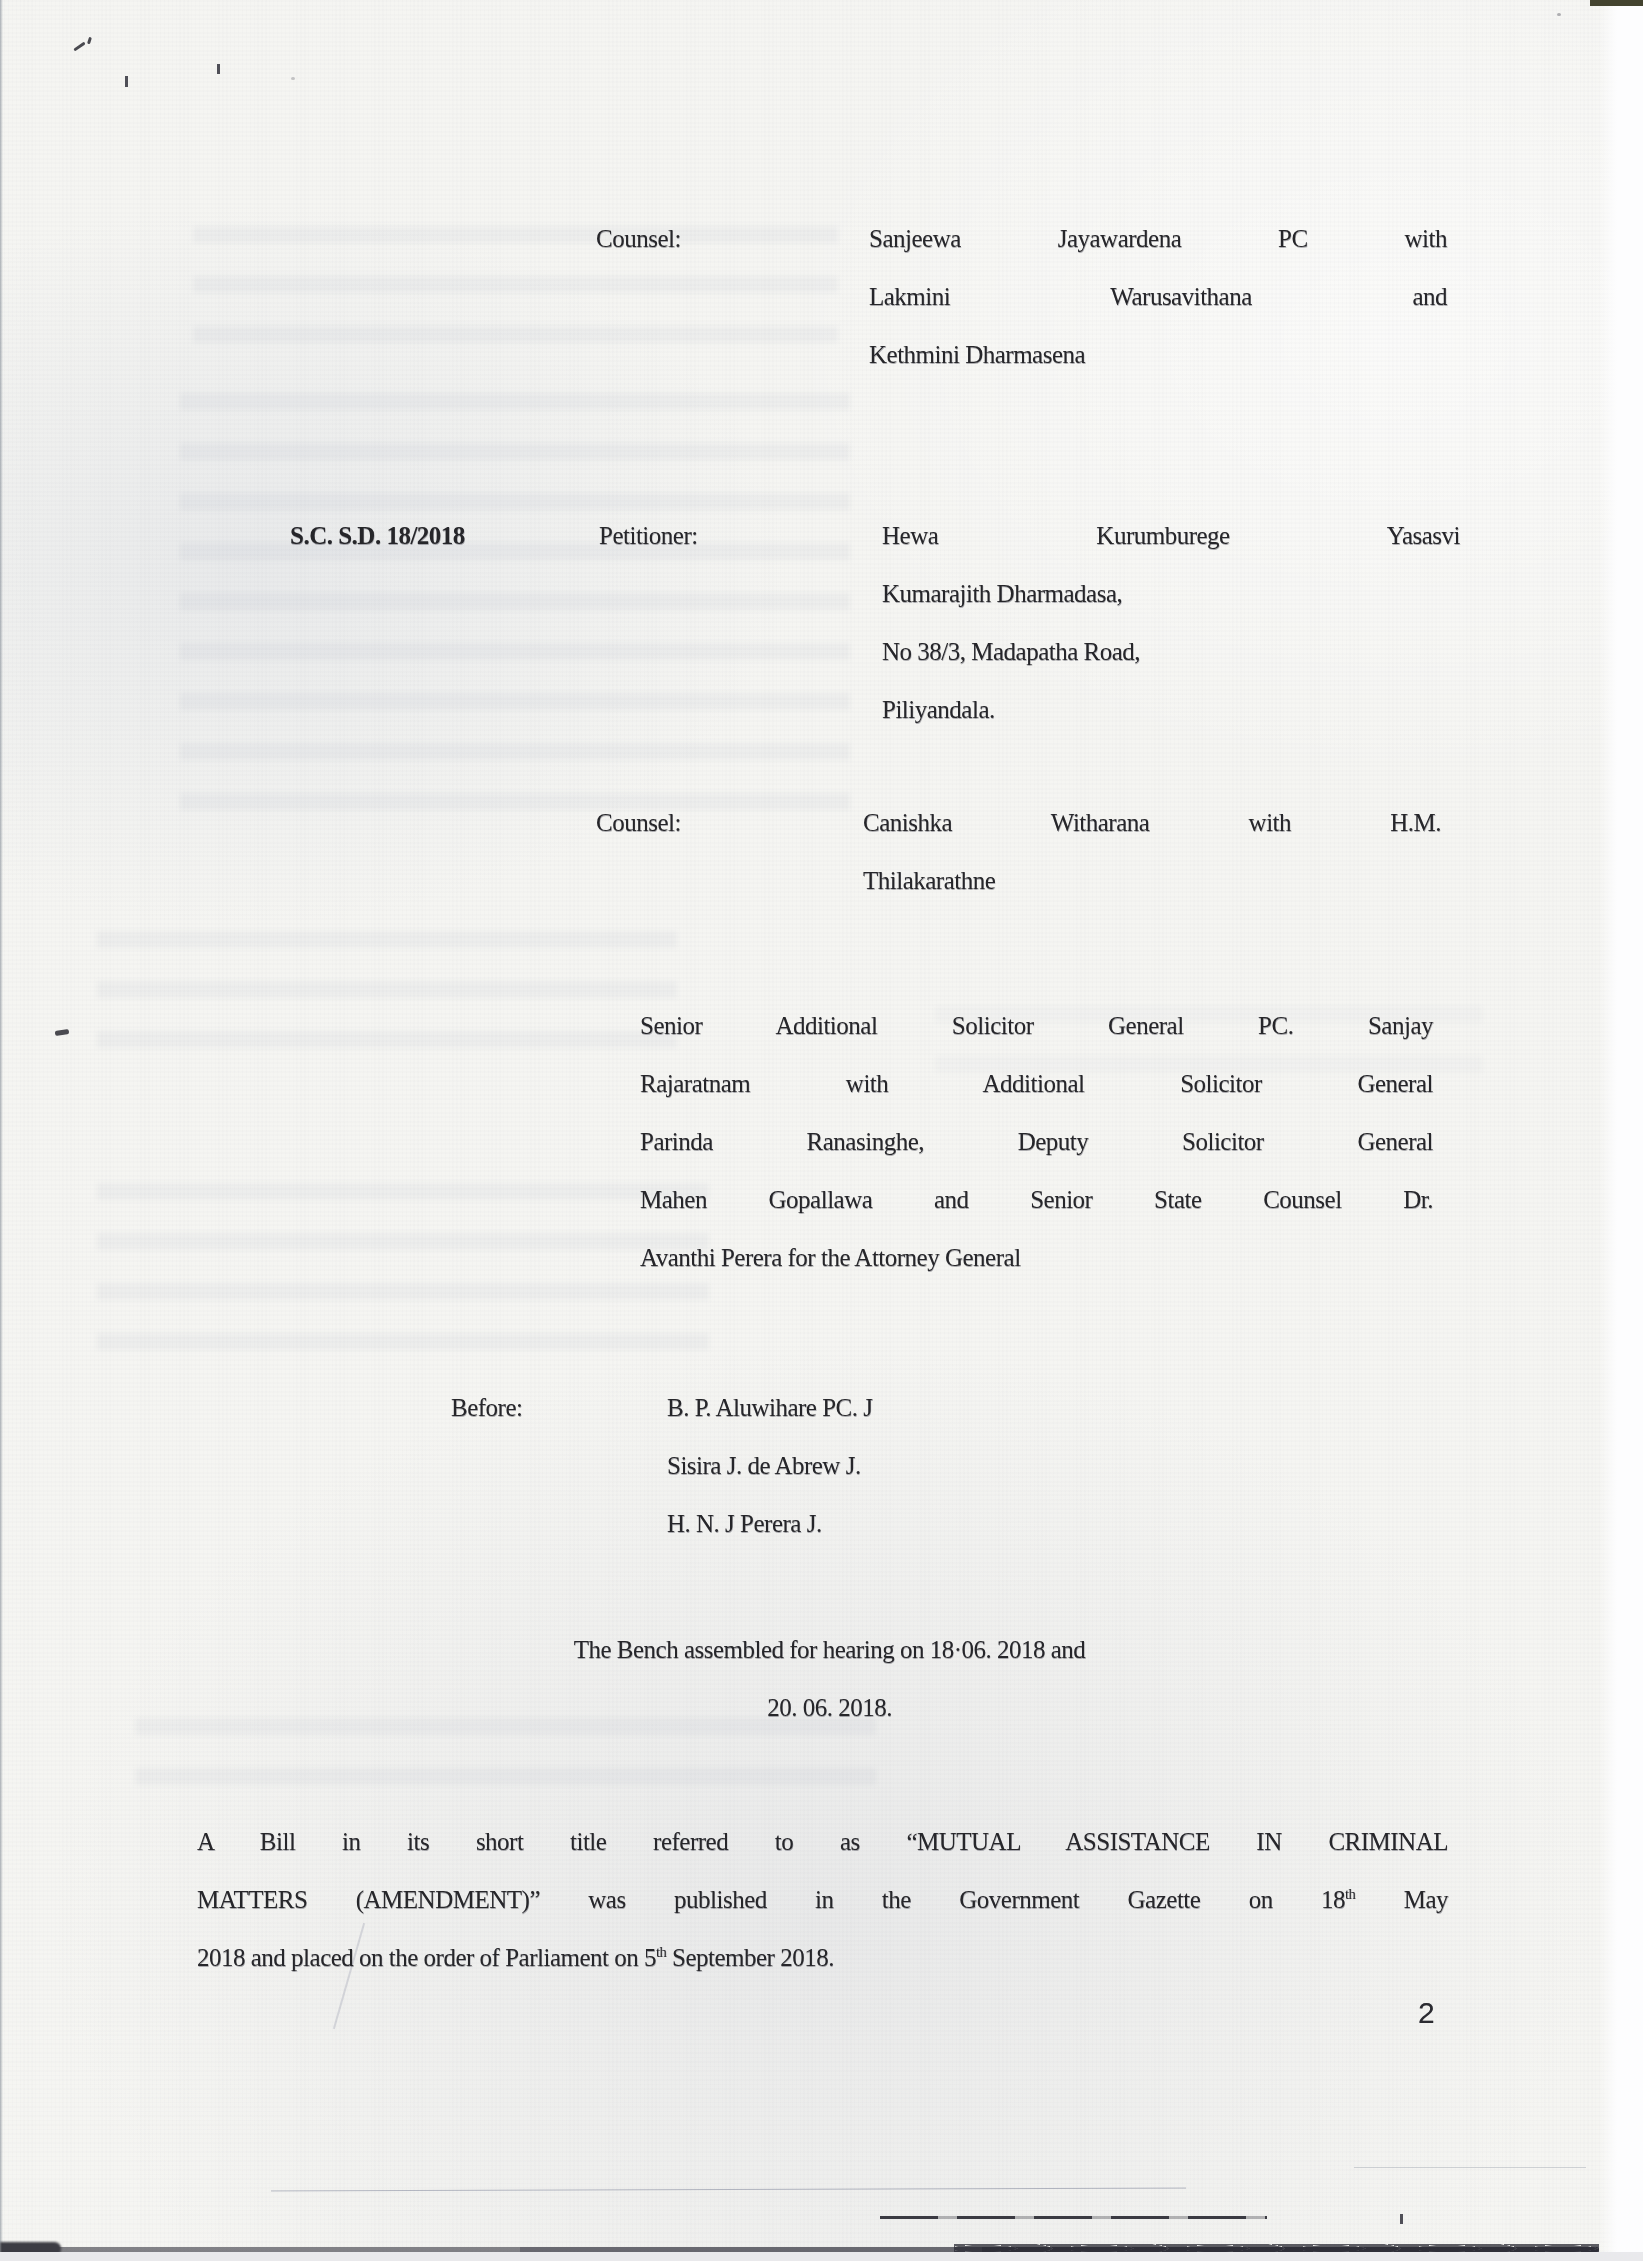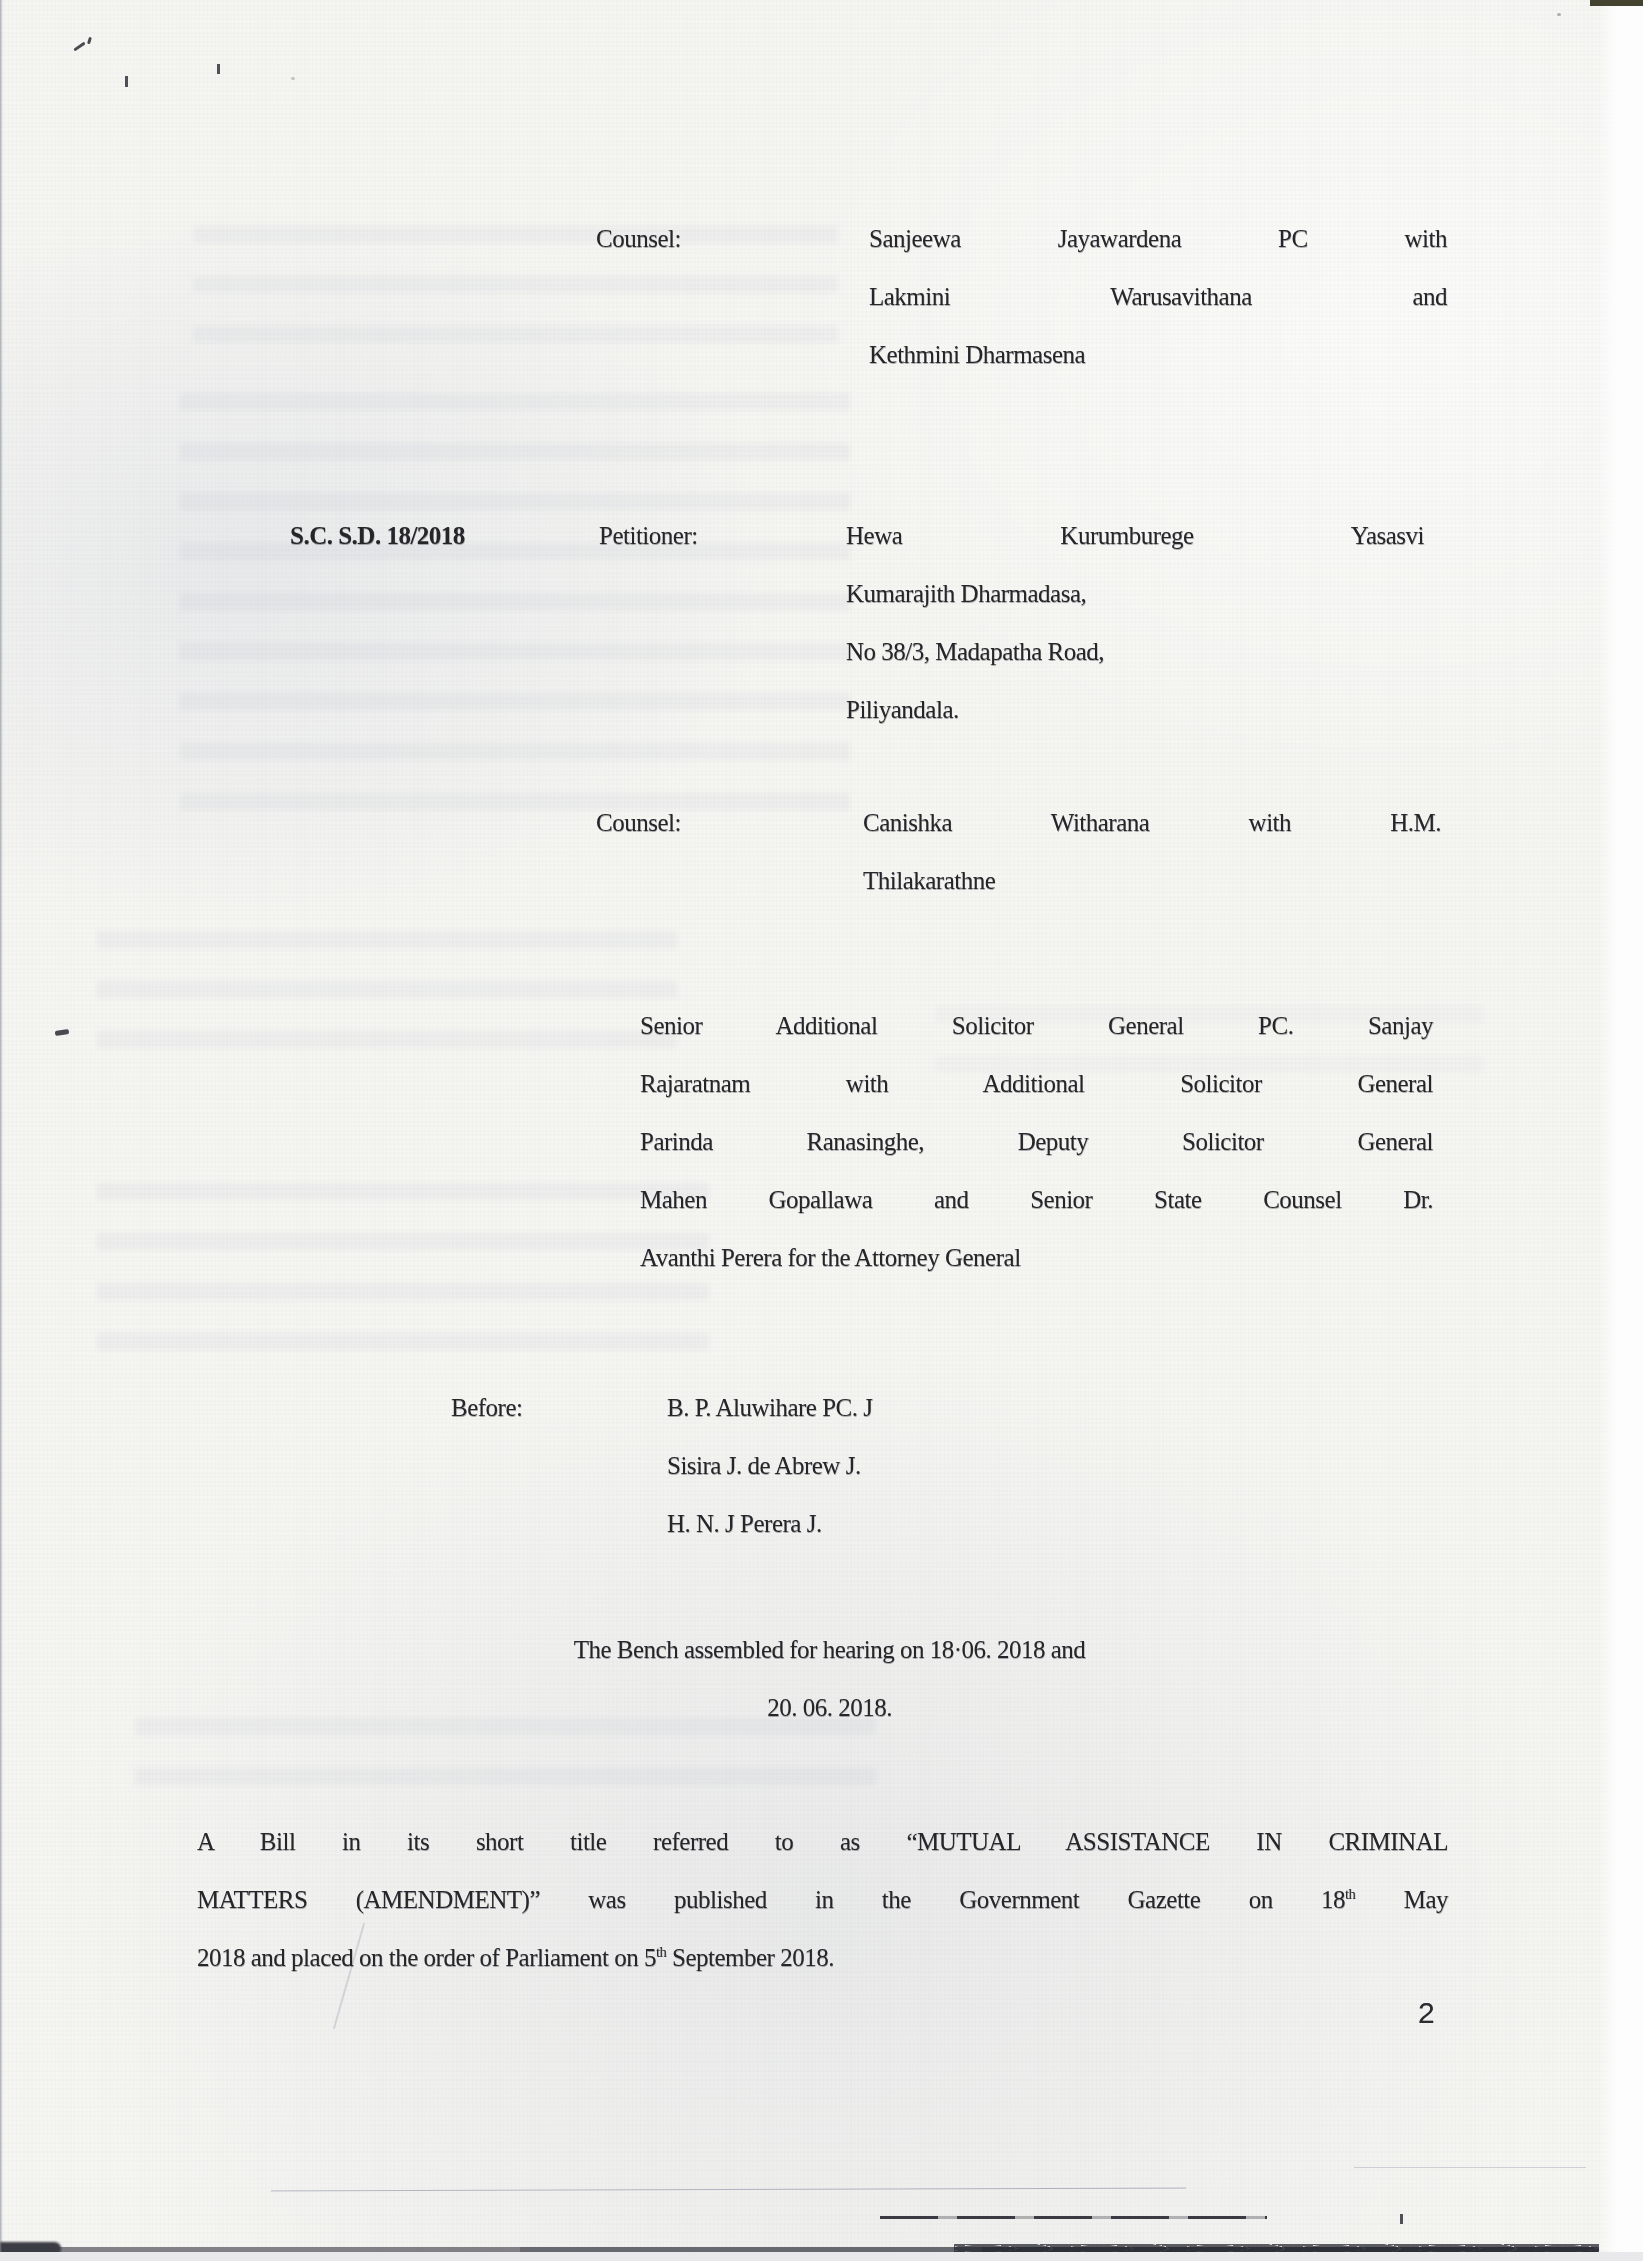--- a/index.html
+++ b/index.html
@@ -102,21 +102,21 @@
 
   <div class="txt" style="left:596px;top:210px;">Counsel:</div>
   <div class="txt" style="left:869px;top:210px;width:578px;">
     <span class="line spread">Sanjeewa Jayawardena PC with</span>
     <span class="line spread">Lakmini Warusavithana and</span>
     <span class="line">Kethmini Dharmasena</span>
   </div>
 
   <div class="txt bold" style="left:280px;top:507px;margin-left:10px;">S.C. S.D. 18/2018</div>
   <div class="txt" style="left:599px;top:507px;">Petitioner:</div>
-  <div class="txt" style="left:846px;top:507px;width:578px;">
+  <div class="txt" style="left:882px;top:507px;width:578px;">
     <span class="line spread">Hewa Kurumburege Yasasvi</span>
     <span class="line">Kumarajith Dharmadasa,</span>
     <span class="line">No 38/3, Madapatha Road,</span>
     <span class="line">Piliyandala.</span>
   </div>
 
   <div class="txt" style="left:596px;top:794px;">Counsel:</div>
   <div class="txt" style="left:863px;top:794px;width:578px;">
     <span class="line spread">Canishka Witharana with H.M.</span>
     <span class="line">Thilakarathne</span>

